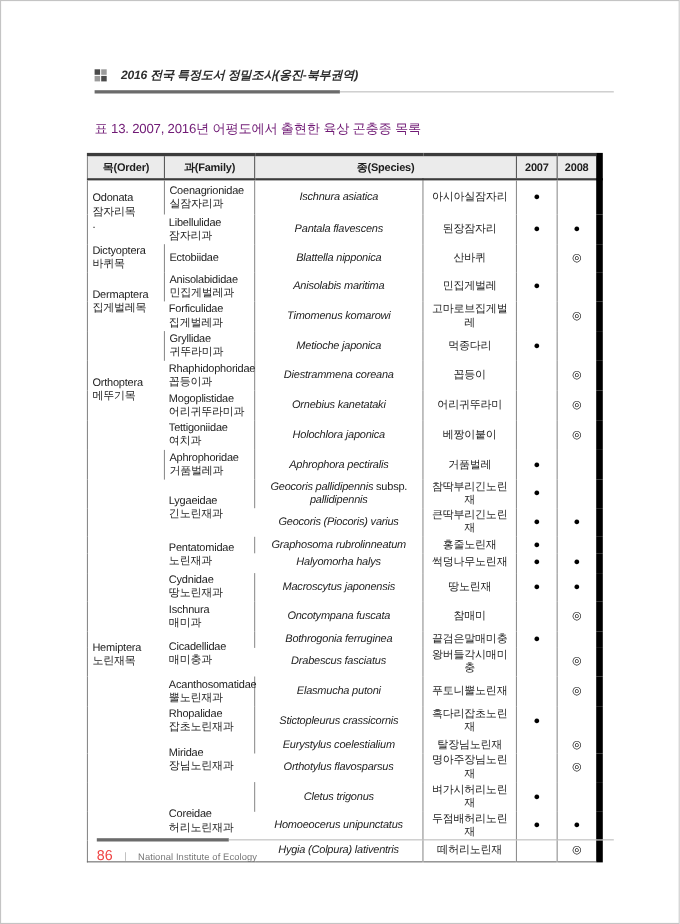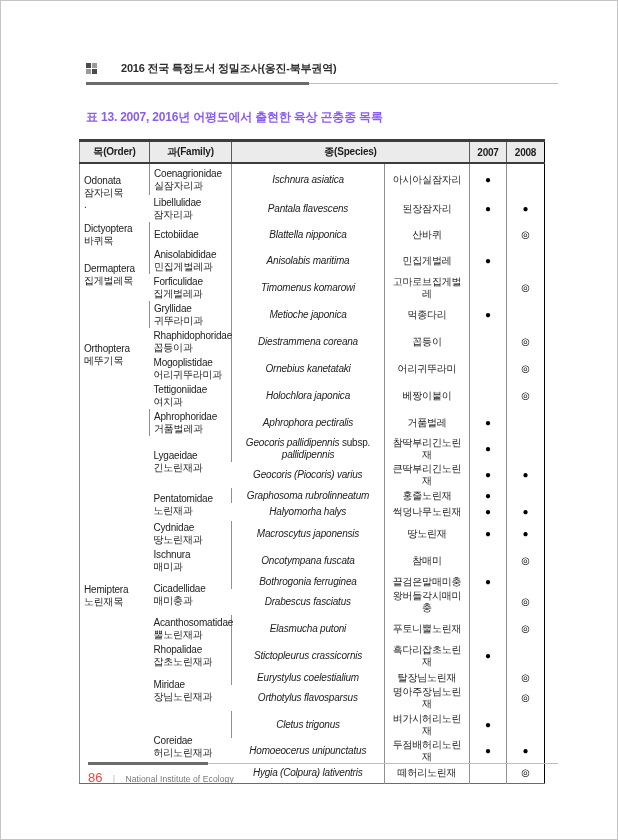--- a/index.html
+++ b/index.html
@@ -7,39 +7,39 @@
     position:relative;
     width:616px;height:838px;
     background:#ffffff;
     border:1px solid #c4c4c4;
     font-family:"Liberation Sans","DejaVu Sans",sans-serif;
     color:#222;
     overflow:hidden;
   }
   
   .doc-header{position:absolute;left:85px;top:60px;width:472px;}
-  .header-line{display:flex;align-items:center;gap:24px;}
+  .header-line{display:flex;align-items:center;gap:13px;font-style:italic;}
   .logo{display:inline-grid;grid-template-columns:5px 5px;grid-template-rows:5px 5px;gap:1px;}
   .logo i{display:block;}
   .logo .d1{background:#4a4a4a;}
   .logo .d2{background:#9a9a9a;}
   .logo .d3{background:#9a9a9a;}
   .logo .d4{background:#4a4a4a;}
   .header-title{font-size:11px;font-weight:600;color:#2d2d2d;letter-spacing:-0.2px;}
   .header-rule{margin-top:6px;height:3px;position:relative;}
   .header-rule .dark{position:absolute;left:0;top:0;width:223px;height:3px;background:#6b6b6b;}
   .header-rule .light{position:absolute;left:223px;right:0;top:1px;height:1px;background:#bdbdbd;}
   
-  .caption{position:absolute;left:85px;top:108px;font-size:12px;font-weight:700;color:#8b5cf6;letter-spacing:-0.2px;}
+  .caption{position:absolute;left:85px;top:108px;font-size:12px;font-weight:400;color:#701a75;letter-spacing:-0.2px;}
   
   table.species{
     position:absolute;left:78px;top:138px;
     width:465px;border-collapse:collapse;table-layout:fixed;
     font-size:10px;color:#222;
-    border-left:1px solid #8a8a8a;border-right:1px solid #000000;
+    border-left:1px solid #8a8a8a;border-right:6px solid #000000;
     border-bottom:1px solid #6b6b6b;
   }
   table.species th{
     background:#ebebeb;
     border-top:3px solid #3c3c3c;
     border-bottom:2px solid #3c3c3c;
     border-left:1px solid #5a5a5a;
     font-size:10px;font-weight:700;color:#1d1d1d;
     height:20px;padding:0 2px;text-align:center;letter-spacing:-0.2px;
   }

